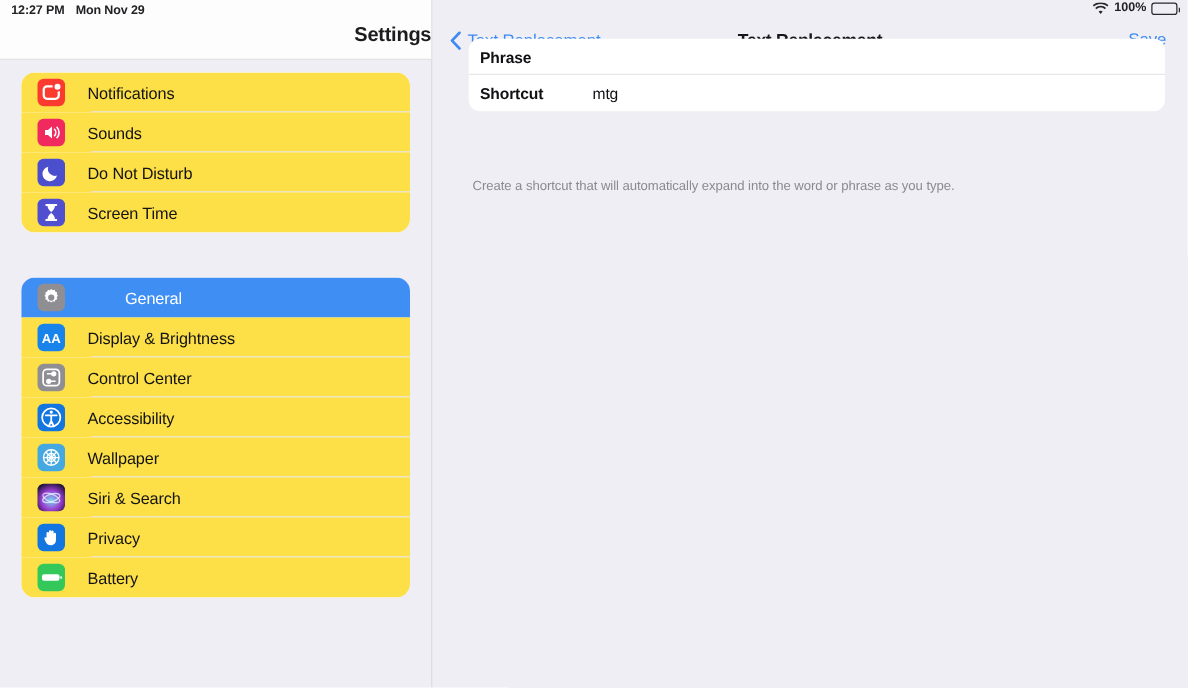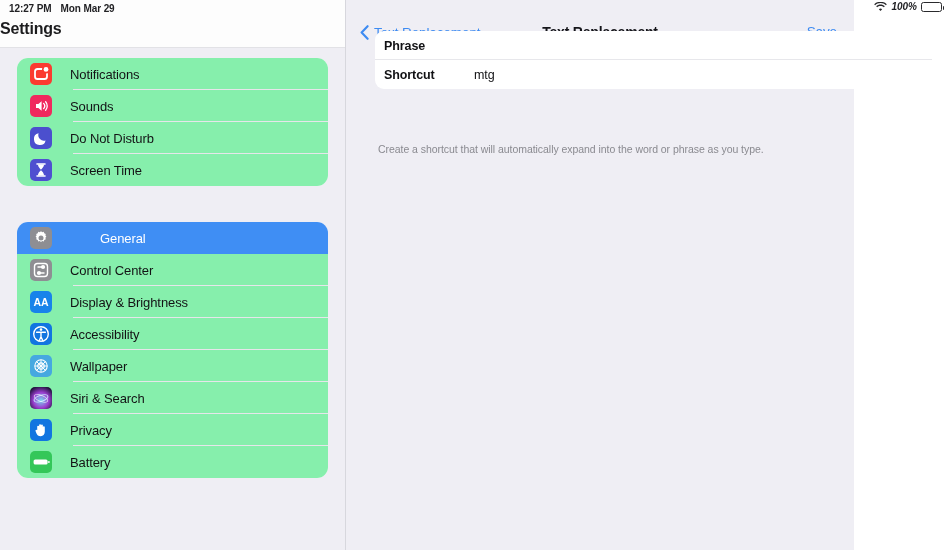--- a/index.html
+++ b/index.html
@@ -10,21 +10,21 @@
   body {
     width: 950px;
     height: 550px;
     overflow: hidden;
     font-family: "Liberation Sans", sans-serif;
     -webkit-font-smoothing: antialiased;
   }
 
   #screen {
     position: relative;
-    width: 854px;
+    width: 950px;
     height: 550px;
     background: #efeff4;
     display: flex;
     flex-direction: row;
   }
 
   
   .sidebar {
     position: relative;
     width: 346px;
@@ -67,21 +67,20 @@
   .status-right {
     position: absolute;
     right: 8px;
     top: 1px;
     display: flex;
     align-items: center;
     gap: 4px;
     font-size: 10px;
     font-weight: bold;
     color: #222225;
-    font-style: italic;
   }
   .wifi-icon svg { display: block; }
   .battery-shell {
     position: relative;
     width: 21px;
     height: 10px;
     border: 1px solid #2a2a2d;
     border-radius: 2.5px;
     box-sizing: border-box;
     padding: 1px;
@@ -100,21 +99,21 @@
     height: 4px;
     background: #2a2a2d;
     border-radius: 0 1px 1px 0;
   }
 
   .sidebar-title {
     position: absolute;
     left: 0;
     right: 0;
     top: 20px;
-    text-align: left;
+    text-align: right;
     font-size: 16px;
     font-weight: bold;
     color: #1c1c1e;
     letter-spacing: -0.2px;
   }
 
   .sidebar-scroll {
     padding-top: 10px;
   }
 
@@ -128,21 +127,21 @@
     margin-top: 36px;
   }
 
   .row {
     display: flex;
     align-items: center;
     height: 32px;
     padding-left: 13px;
     box-sizing: border-box;
     position: relative;
-    background: #86efac;
+    background: #fde047;
   }
   .row:not(:last-child)::after {
     content: "";
     position: absolute;
     left: 56px;
     right: 0;
     bottom: 0;
     height: 1px;
     background: #e6e6ea;
   }
@@ -296,21 +295,21 @@
   }
 </style>
 </head>
 <body>
 
 <div id="screen">
 
   <div class="statusbar">
     <div class="status-left">
       <span>12:27 PM</span>
-      <span>Mon Mar 29</span>
+      <span>Mon Nov 29</span>
     </div>
     <div class="status-right">
       <span class="wifi-icon">
         <svg width="13" height="10" viewBox="0 0 13 10">
           <path d="M6.5 1.1c2.1 0 4 .8 5.4 2.1l.9-1C11.2.6 9 -.3 6.5 -.3S1.8.6 .2 2.2l.9 1C2.5 1.9 4.4 1.1 6.5 1.1z" fill="#28282b"></path>
           <path d="M6.5 4c1.3 0 2.5.5 3.4 1.3l.9-1C9.7 3.2 8.2 2.6 6.5 2.6S3.3 3.2 2.2 4.3l.9 1C4 4.5 5.2 4 6.5 4z" fill="#28282b"></path>
           <path d="M6.5 6.6c.6 0 1.2.2 1.6.6l-1.6 1.9L4.9 7.2c.4-.4 1-.6 1.6-.6z" fill="#28282b"></path>
         </svg>
       </span>
       <span>100%</span>
@@ -379,39 +378,39 @@
           <span class="app-icon ic-general">
             <svg class="glyph" viewBox="0 0 22 22">
               <path d="M11 4.2l1.2 1 1.5-.4.6 1.5 1.5.6-.4 1.5 1 1.2-1 1.2.4 1.5-1.5.6-.6 1.5-1.5-.4-1.2 1-1.2-1-1.5.4-.6-1.5-1.5-.6.4-1.5-1-1.2 1-1.2-.4-1.5 1.5-.6.6-1.5 1.5.4z" fill="#fff"></path>
               <circle cx="11" cy="11" r="2.5" fill="#8e8e93"></circle>
             </svg>
           </span>
           <span class="row-label">General</span>
         </div>
 
         <div class="row">
+          <span class="app-icon ic-display">
+            <svg class="glyph" viewBox="0 0 22 22">
+              <text x="11" y="15" text-anchor="middle" font-family="Liberation Sans, sans-serif" font-size="10.5" font-weight="bold" fill="#fff">AA</text>
+            </svg>
+          </span>
+          <span class="row-label">Display &amp; Brightness</span>
+        </div>
+
+        <div class="row">
           <span class="app-icon ic-controlcenter">
             <svg class="glyph" viewBox="0 0 22 22">
               <rect x="4.5" y="4.5" width="13" height="13" rx="3" fill="none" stroke="#fff" stroke-width="1.4"></rect>
               <line x1="7.5" y1="8" x2="14.5" y2="8" stroke="#fff" stroke-width="1.3"></line>
               <circle cx="13" cy="8" r="2.1" fill="#fff"></circle>
               <line x1="7.5" y1="14" x2="14.5" y2="14" stroke="#fff" stroke-width="1.3"></line>
               <circle cx="9" cy="14" r="2.1" fill="#fff"></circle>
             </svg>
           </span>
           <span class="row-label">Control Center</span>
-        </div>
-
-        <div class="row">
-          <span class="app-icon ic-display">
-            <svg class="glyph" viewBox="0 0 22 22">
-              <text x="11" y="15" text-anchor="middle" font-family="Liberation Sans, sans-serif" font-size="10.5" font-weight="bold" fill="#fff">AA</text>
-            </svg>
-          </span>
-          <span class="row-label">Display &amp; Brightness</span>
         </div>
 
 
         <div class="row">
           <span class="app-icon ic-accessibility">
             <svg class="glyph" viewBox="0 0 22 22">
               <circle cx="11" cy="11" r="7.3" fill="none" stroke="#fff" stroke-width="1.4"></circle>
               <circle cx="11" cy="6.6" r="1.3" fill="#fff"></circle>
               <path d="M6.6 9.2h8.8M11 9.6v4.2M11 13.8l-2 4.2M11 13.8l2 4.2" stroke="#fff" stroke-width="1.4" stroke-linecap="round" fill="none"></path>
             </svg>

